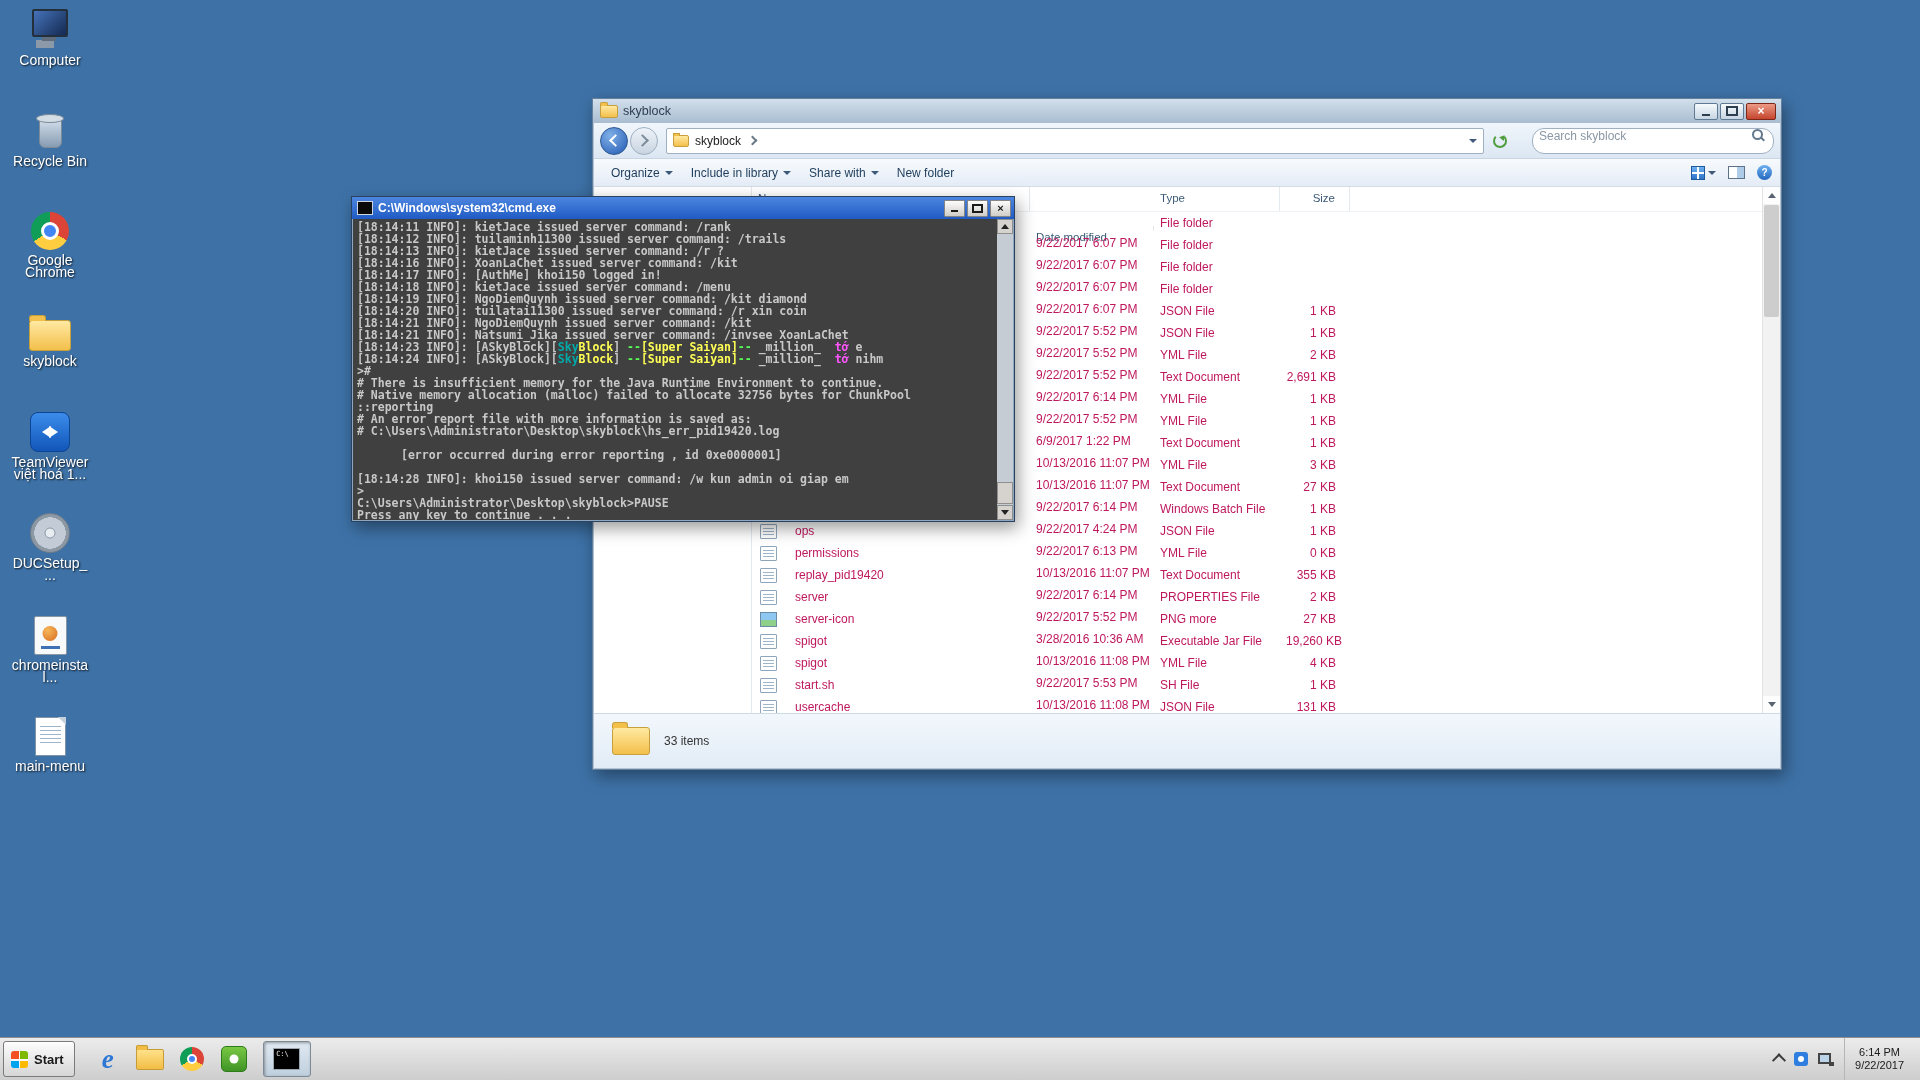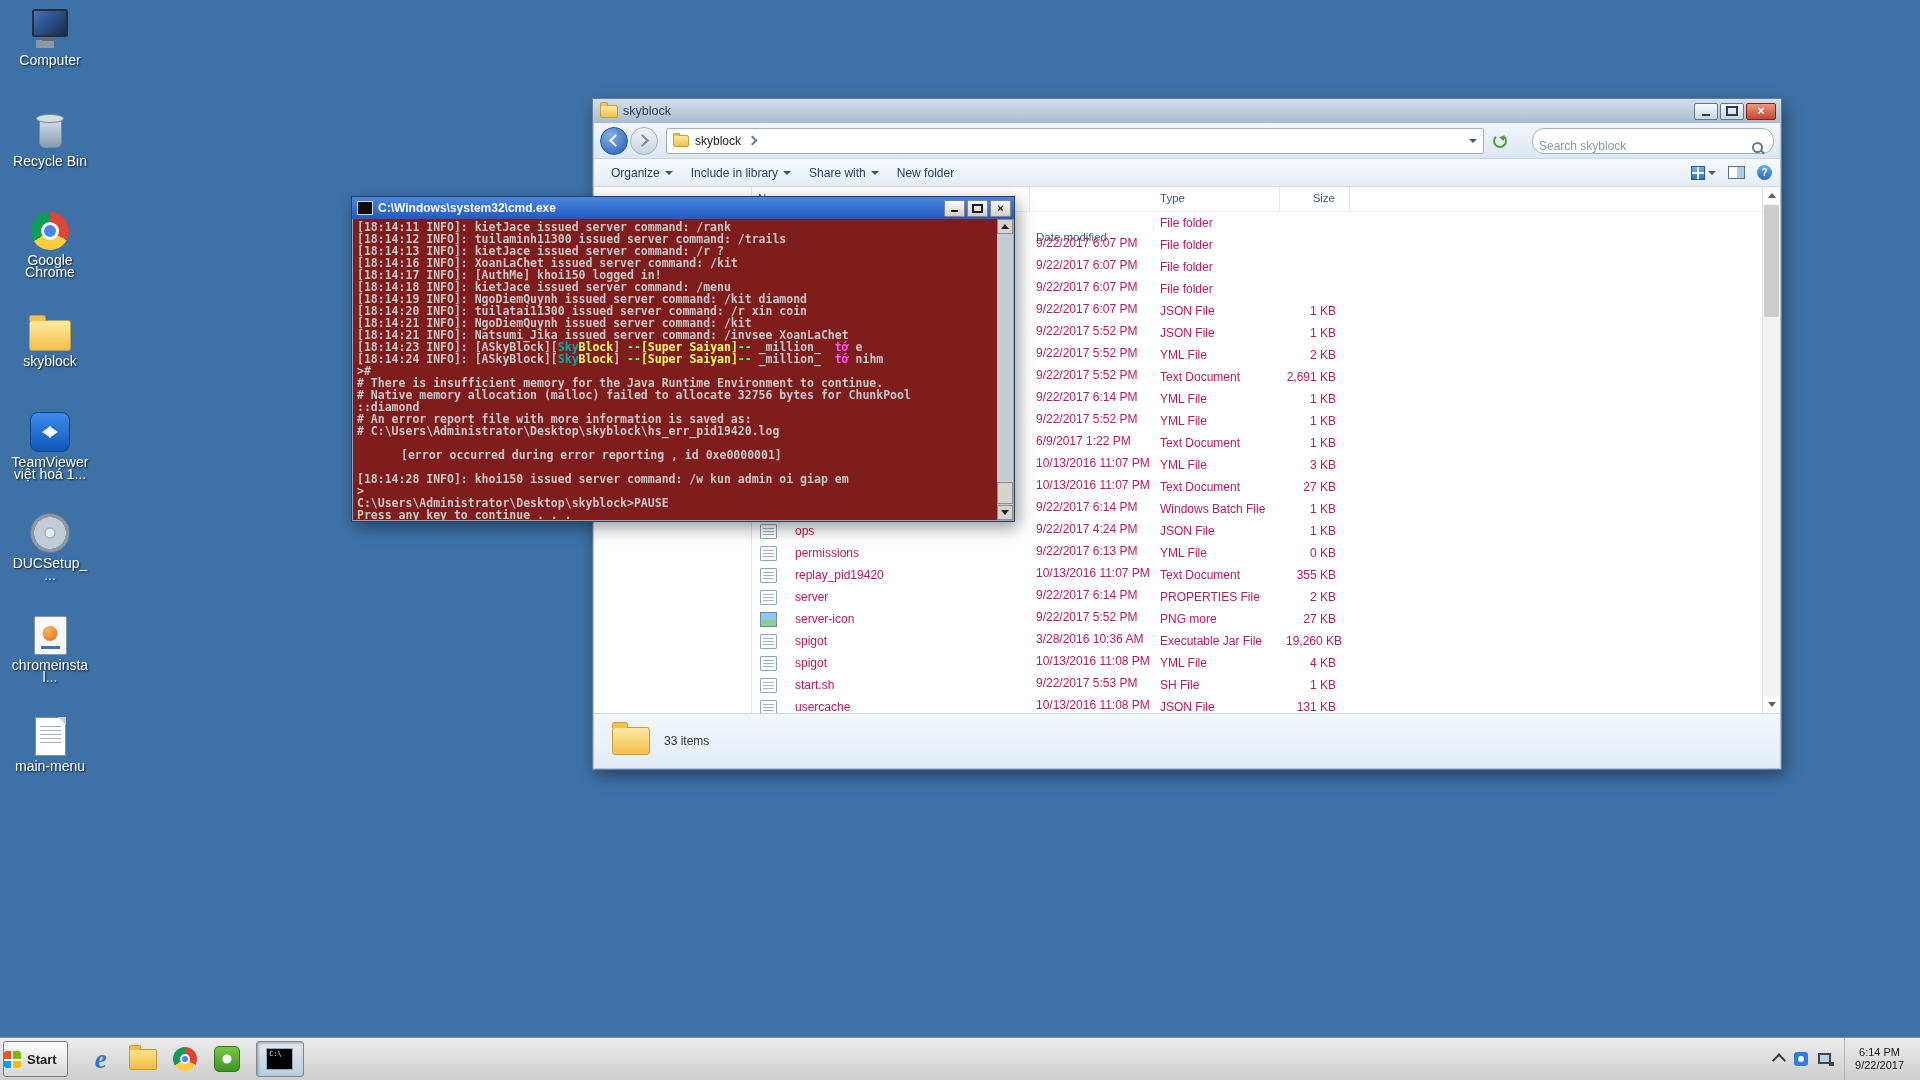--- a/index.html
+++ b/index.html
@@ -81,21 +81,21 @@
   .crumb-sep{width:5px;height:5px;border-top:2px solid #6b7b8a;border-right:2px solid #6b7b8a;transform:rotate(45deg);
     margin-left:8px;flex:none;}
   .caret{width:0;height:0;border-left:4px solid transparent;border-right:4px solid transparent;border-top:4px solid #41597a;
     display:inline-block;}
   .ab-caret{margin-left:auto;}
   .refreshbtn{width:24px;height:24px;margin-left:4px;display:flex;align-items:center;justify-content:center;flex:none;}
   .refresh-glyph{width:10px;height:10px;border:2px solid #4f9e3e;border-top-color:transparent;border-radius:50%;position:relative;}
   .refresh-glyph::after{content:"";position:absolute;top:-4px;right:-2px;border:3px solid transparent;
     border-bottom:5px solid #4f9e3e;transform:rotate(40deg);}
   .searchbox{width:240px;height:24px;margin-left:20px;background:#fff;border:1px solid #9fb0c2;border-radius:12px;
-    display:flex;align-items:flex-end;flex:none;}
+    display:flex;align-items:flex-start;flex:none;}
   .searchinput{flex:1;border:none;outline:none;font-size:12px;color:#444;padding:0 6px;background:transparent;
     font-family:"Liberation Sans",sans-serif;}
   .searchinput::placeholder{color:#8a97a5;}
   .mag{width:7px;height:7px;border:2px solid #64798e;border-radius:50%;position:relative;margin-right:10px;flex:none;}
   .mag::after{content:"";position:absolute;width:5px;height:2px;background:#64798e;transform:rotate(45deg);left:6px;top:7px;}
   .ex-toolbar{position:absolute;left:1px;top:60px;right:1px;height:28px;background:linear-gradient(#f7fafd,#e4ecf6);
     border-bottom:1px solid #d3dde8;display:flex;align-items:center;padding:0 8px;box-sizing:border-box;}
   .tb-left{display:flex;align-items:center;}
   .tbtn{display:flex;align-items:center;padding:3px 9px;border-radius:3px;color:#1e3c5a;font-size:12px;}
   .tbtn .caret{margin-left:5px;border-top-color:#3c5a78;}
@@ -147,35 +147,35 @@
   .cmd{left:351px;top:196px;width:664px;height:326px;background:#8ea6c0;border:1px solid #29425f;z-index:30;box-sizing:border-box;}
   .cmd-title{height:22px;background:linear-gradient(#4d86e0,#1f5bc4);display:flex;align-items:center;
     color:#fff;font-size:12px;font-weight:bold;padding:0 3px;}
   .cmd-titleicon{width:14px;height:12px;background:#0a0a0a;border:1px solid #cfd6de;margin:0 5px 0 2px;flex:none;}
   .cmd-titletext{overflow:hidden;white-space:nowrap;}
   .cmd-btns{margin-left:auto;display:flex;}
   .cbn{width:19px;height:15px;background:linear-gradient(#fdfdfd,#d0cdc8);border:1px solid #858585;border-radius:1px;
     margin-left:2px;display:flex;align-items:center;justify-content:center;color:#1a1a1a;font-size:11px;font-weight:bold;line-height:1;}
   .cbn .g-min{background:#1a1a1a;margin-top:6px;width:7px;}
   .cbn .g-max{border-color:#1a1a1a;width:7px;height:5px;}
-  .cmd-console{position:absolute;left:1px;right:1px;top:22px;bottom:1px;background:#7f1d1d;overflow:hidden;}
+  .cmd-console{position:absolute;left:1px;right:1px;top:22px;bottom:1px;background:#404040;overflow:hidden;}
   .cmd-lines{position:absolute;left:0;top:0;right:16px;bottom:0;padding:2px 2px 0 4px;
     font-family:"DejaVu Sans Mono","Liberation Mono",monospace;font-size:11.5px;font-weight:bold;}
   .cline{white-space:pre;height:12px;line-height:12px;}
   .cmd-scroll{position:absolute;right:0;top:0;bottom:0;width:16px;background:#c6ccd4;}
   .csb{height:15px;display:flex;align-items:center;justify-content:center;background:#d6d3ce;border:1px solid #8f8f8f;box-sizing:border-box;}
   .csb.bottom{position:absolute;bottom:0;left:0;right:0;}
   .tri-up.dark{border-bottom-color:#222;}
   .tri-down.dark{border-top-color:#222;}
   .cthumb{position:absolute;left:0;right:0;bottom:16px;height:22px;background:#d6d3ce;border:1px solid #8f8f8f;box-sizing:border-box;}
 
   
   #taskbar{position:absolute;left:0;bottom:0;width:1920px;height:42px;background:linear-gradient(#ececec,#cdcdcd);
     border-top:1px solid #8f8f8f;z-index:100;display:flex;align-items:center;}
-  .start-btn{margin-left:3px;height:34px;padding:0 10px 0 0;border:1px solid #7a7a7a;border-radius:3px;
+  .start-btn{margin-left:3px;height:34px;padding:0 10px 0 7px;border:1px solid #7a7a7a;border-radius:3px;
     background:linear-gradient(#fdfdfd,#d6d6d6);display:flex;align-items:center;gap:6px;box-shadow:inset 0 1px 0 #fff;}
   .start-flag{width:17px;height:17px;border-radius:3px;position:relative;
     background:conic-gradient(#7eb900 0 25%,#ffb900 25% 50%,#00a3ee 50% 75%,#f25022 75% 100%);}
   .start-flag::after{content:"";position:absolute;inset:0;
     background:linear-gradient(to right,transparent calc(50% - 1px),rgba(255,255,255,.95) calc(50% - 1px) calc(50% + 1px),transparent 0),
                linear-gradient(to bottom,transparent calc(50% - 1px),rgba(255,255,255,.95) calc(50% - 1px) calc(50% + 1px),transparent 0);}
   .start-label{font-size:13px;font-weight:bold;color:#1a1a1a;}
   .quick-launch{display:flex;align-items:center;margin-left:10px;}
   .ql{width:38px;height:36px;display:flex;align-items:center;justify-content:center;margin-left:4px;border-radius:3px;}
   .qicon{display:flex;align-items:center;justify-content:center;}
@@ -574,21 +574,21 @@
           <div class="cline"><span style="color: rgb(200, 200, 200);">[18:14:18 INFO]: kietJace issued server command: /menu</span></div>
           <div class="cline"><span style="color: rgb(200, 200, 200);">[18:14:19 INFO]: NgoDiemQuynh issued server command: /kit diamond</span></div>
           <div class="cline"><span style="color: rgb(200, 200, 200);">[18:14:20 INFO]: tuilatai11300 issued server command: /r xin coin</span></div>
           <div class="cline"><span style="color: rgb(200, 200, 200);">[18:14:21 INFO]: NgoDiemQuynh issued server command: /kit</span></div>
           <div class="cline"><span style="color: rgb(200, 200, 200);">[18:14:21 INFO]: Natsumi_Jika issued server command: /invsee XoanLaChet</span></div>
           <div class="cline"><span style="color: rgb(200, 200, 200);">[18:14:23 INFO]: [ASkyBlock][</span><span style="color: rgb(0, 170, 170);">Sky</span><span style="color: rgb(255, 255, 85);">Block</span><span style="color: rgb(200, 200, 200);">] </span><span style="color: rgb(85, 255, 85);">--</span><span style="color: rgb(255, 255, 85);">[Super Saiyan]</span><span style="color: rgb(85, 255, 85);">--</span><span style="color: rgb(200, 200, 200);"> _million_  </span><span style="color: rgb(255, 85, 255);">tớ</span><span style="color: rgb(200, 200, 200);"> e</span></div>
           <div class="cline"><span style="color: rgb(200, 200, 200);">[18:14:24 INFO]: [ASkyBlock][</span><span style="color: rgb(0, 170, 170);">Sky</span><span style="color: rgb(255, 255, 85);">Block</span><span style="color: rgb(200, 200, 200);">] </span><span style="color: rgb(85, 255, 85);">--</span><span style="color: rgb(255, 255, 85);">[Super Saiyan]</span><span style="color: rgb(85, 255, 85);">--</span><span style="color: rgb(200, 200, 200);"> _million_  </span><span style="color: rgb(255, 85, 255);">tớ</span><span style="color: rgb(200, 200, 200);"> nihm</span></div>
           <div class="cline"><span style="color: rgb(200, 200, 200);">&gt;#</span></div>
           <div class="cline"><span style="color: rgb(200, 200, 200);"># There is insufficient memory for the Java Runtime Environment to continue.</span></div>
           <div class="cline"><span style="color: rgb(200, 200, 200);"># Native memory allocation (malloc) failed to allocate 32756 bytes for ChunkPool</span></div>
-          <div class="cline"><span style="color: rgb(200, 200, 200);">::diamond</span></div>
+          <div class="cline"><span style="color: rgb(200, 200, 200);">::reporting</span></div>
           <div class="cline"><span style="color: rgb(200, 200, 200);"># An error report file with more information is saved as:</span></div>
           <div class="cline"><span style="color: rgb(200, 200, 200);"># C:\Users\Administrator\Desktop\skyblock\hs_err_pid19420.log</span></div>
           <div class="cline">&nbsp;</div>
           <div class="cline"><span style="color: rgb(200, 200, 200); margin-left: 44px;">[error occurred during error reporting , id 0xe0000001]</span></div>
           <div class="cline">&nbsp;</div>
           <div class="cline"><span style="color: rgb(200, 200, 200);">[18:14:28 INFO]: khoi150 issued server command: /w kun admin oi giap em</span></div>
           <div class="cline"><span style="color: rgb(200, 200, 200);">&gt;</span></div>
           <div class="cline"><span style="color: rgb(200, 200, 200);">C:\Users\Administrator\Desktop\skyblock&gt;PAUSE</span></div>
           <div class="cline"><span style="color: rgb(200, 200, 200);">Press any key to continue . . . _</span></div>
         </div>

